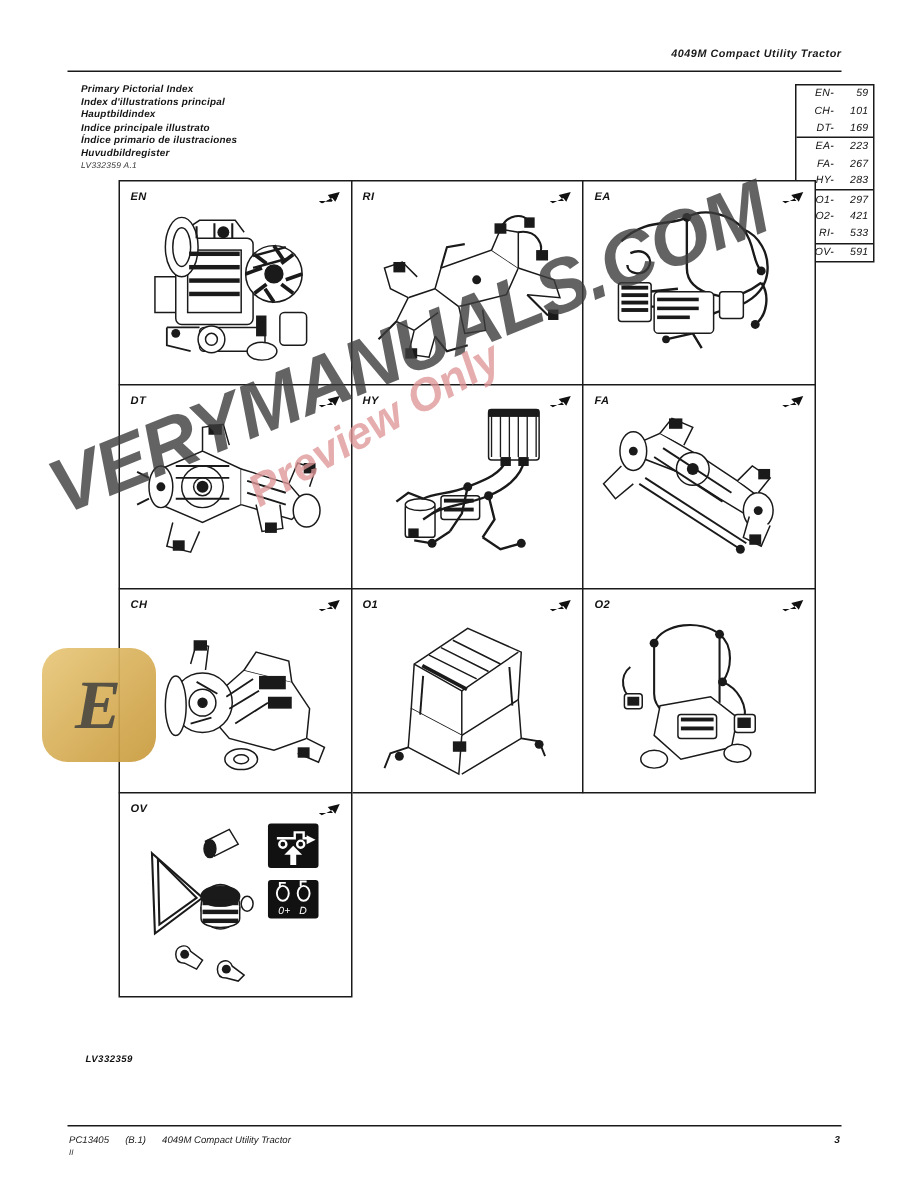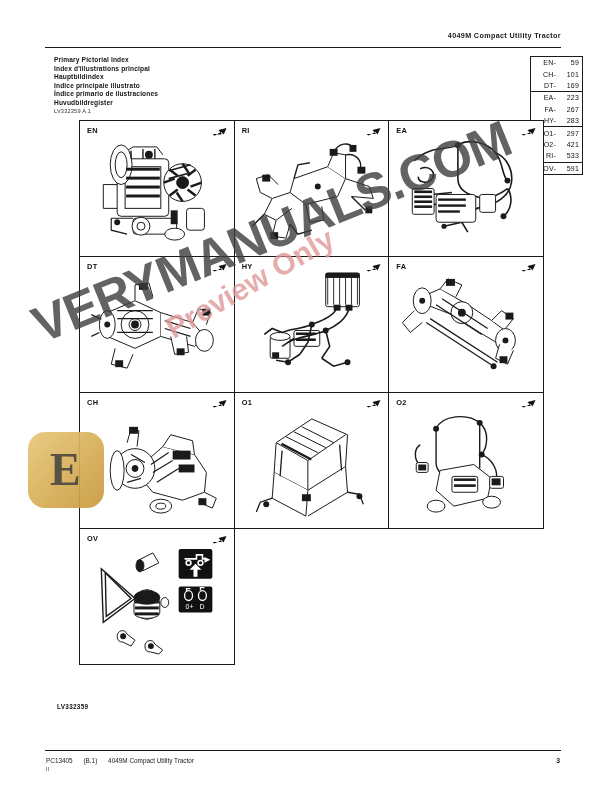--- a/index.html
+++ b/index.html
@@ -2,21 +2,21 @@
 <html><head>
 <meta charset="utf-8">
 <style>
   * { box-sizing: border-box; margin: 0; padding: 0; }
   html, body {
     width: 612px; height: 792px;
     background: #ffffff;
     font-family: "Liberation Sans", sans-serif;
     overflow: hidden;
   }
-  .page { position: relative; width: 604px; height: 792px; background: #fff; }
+  .page { position: relative; width: 604px; height: 792px; background: #fff; font-style: italic; }
 
   
   .header-title {
     position: absolute; top: 31px; right: 43px;
     font-size: 7.2px; font-weight: bold; color: #1a1a1a;
     letter-spacing: 0.35px; white-space: nowrap;
   }
   .header-rule {
     position: absolute; top: 47px; left: 45px; right: 43px;
     height: 1.4px; background: #1a1a1a;

